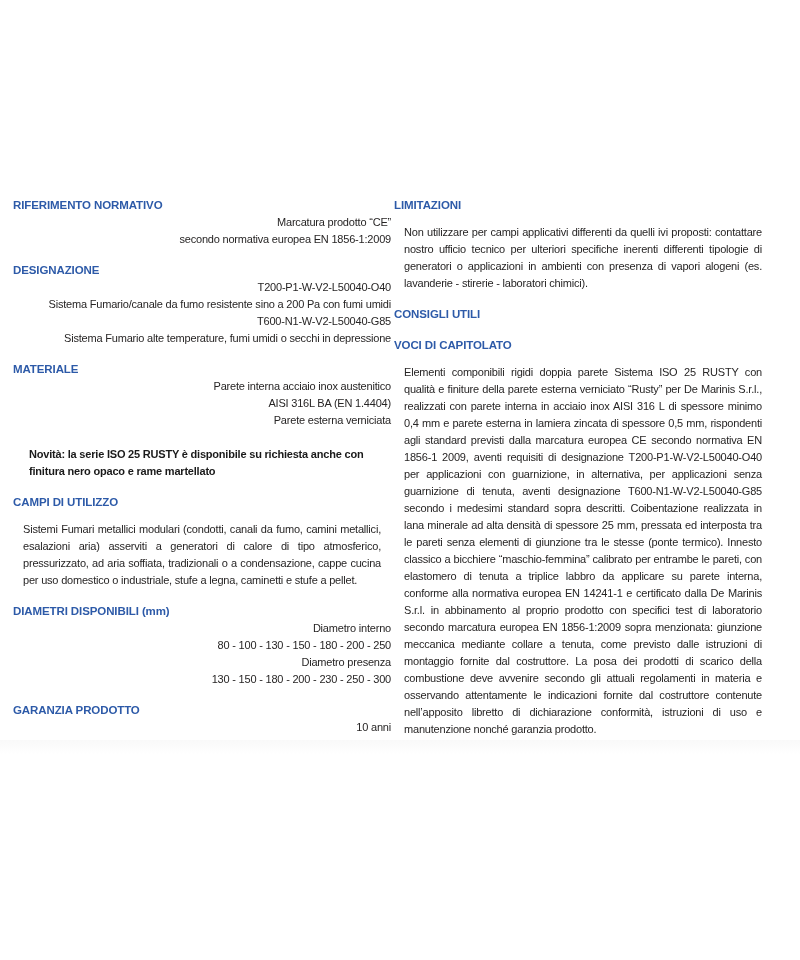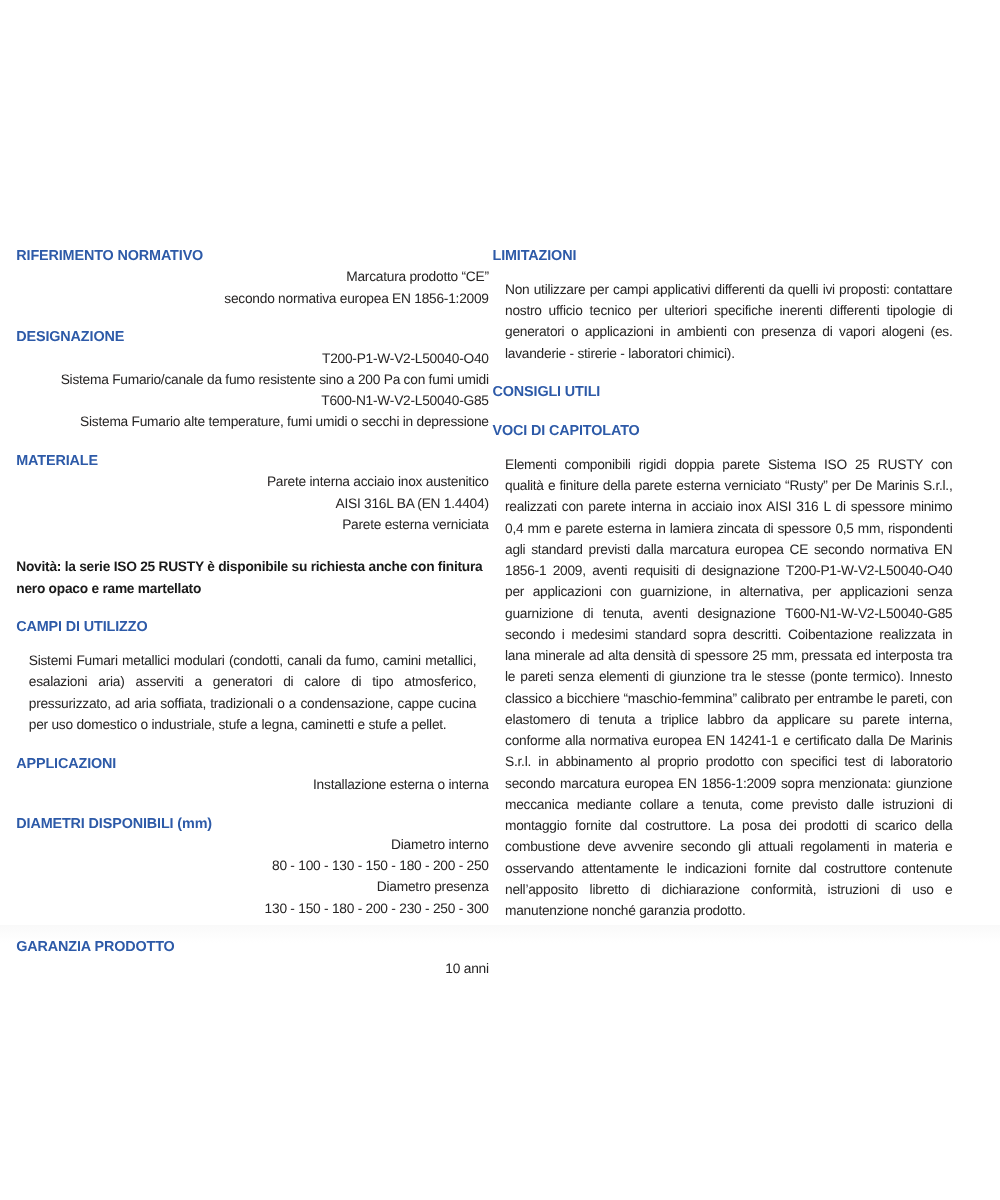--- a/index.html
+++ b/index.html
@@ -52,21 +52,21 @@
     white-space: nowrap;
     line-height: 17px;
     text-align: right;
   }
   .para {
     margin: 10px;
     text-align: justify;
     line-height: 17px;
   }
   .notice {
-    margin: 17px 0 14px 0;
+    margin: 17px 0 14px 16px;
     font-weight: bold;
     color: #1a1a1a;
     font-size: 11px;
     line-height: 17px;
     text-align: left;
   }
 </style>
 </head>
 <body>
 
@@ -103,26 +103,20 @@
         </div>
     </section>
 
     <p class="notice">Novità: la serie ISO 25 RUSTY è disponibile su richiesta anche con finitura nero opaco e rame martellato</p>
 
     <section>
       <h3 class="sec-heading">CAMPI DI UTILIZZO</h3>
       <p class="para">Sistemi Fumari metallici modulari (condotti, canali da fumo, camini metallici, esalazioni aria) asserviti a generatori di calore di tipo atmosferico, pressurizzato, ad aria soffiata, tradizionali o a condensazione, cappe cucina per uso domestico o industriale, stufe a legna, caminetti e stufe a pellet.</p>
     </section>
 
-    <section>
-      <h3 class="sec-heading">APPLICAZIONI</h3>
-      <div class="lines">
-          <div class="line">Installazione esterna o interna</div>
-        </div>
-    </section>
 
     <section>
       <h3 class="sec-heading">DIAMETRI DISPONIBILI (mm)</h3>
       <div class="lines">
           <div class="line">Diametro interno</div>
           <div class="line">80 - 100 - 130 - 150 - 180 - 200 - 250</div>
           <div class="line">Diametro presenza</div>
           <div class="line">130 - 150 - 180 - 200 - 230 - 250 - 300</div>
         </div>
     </section>

